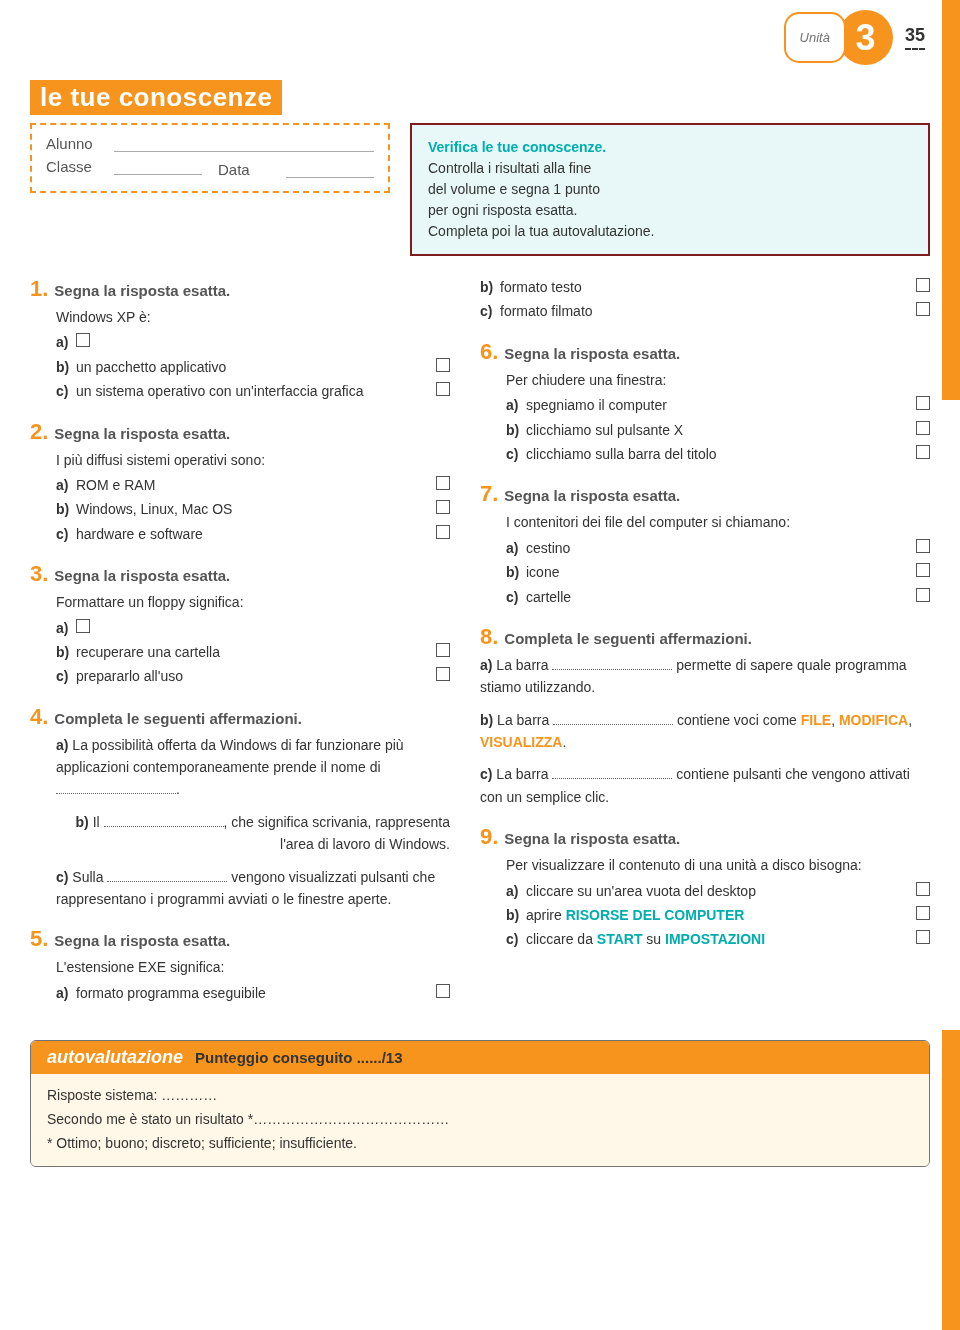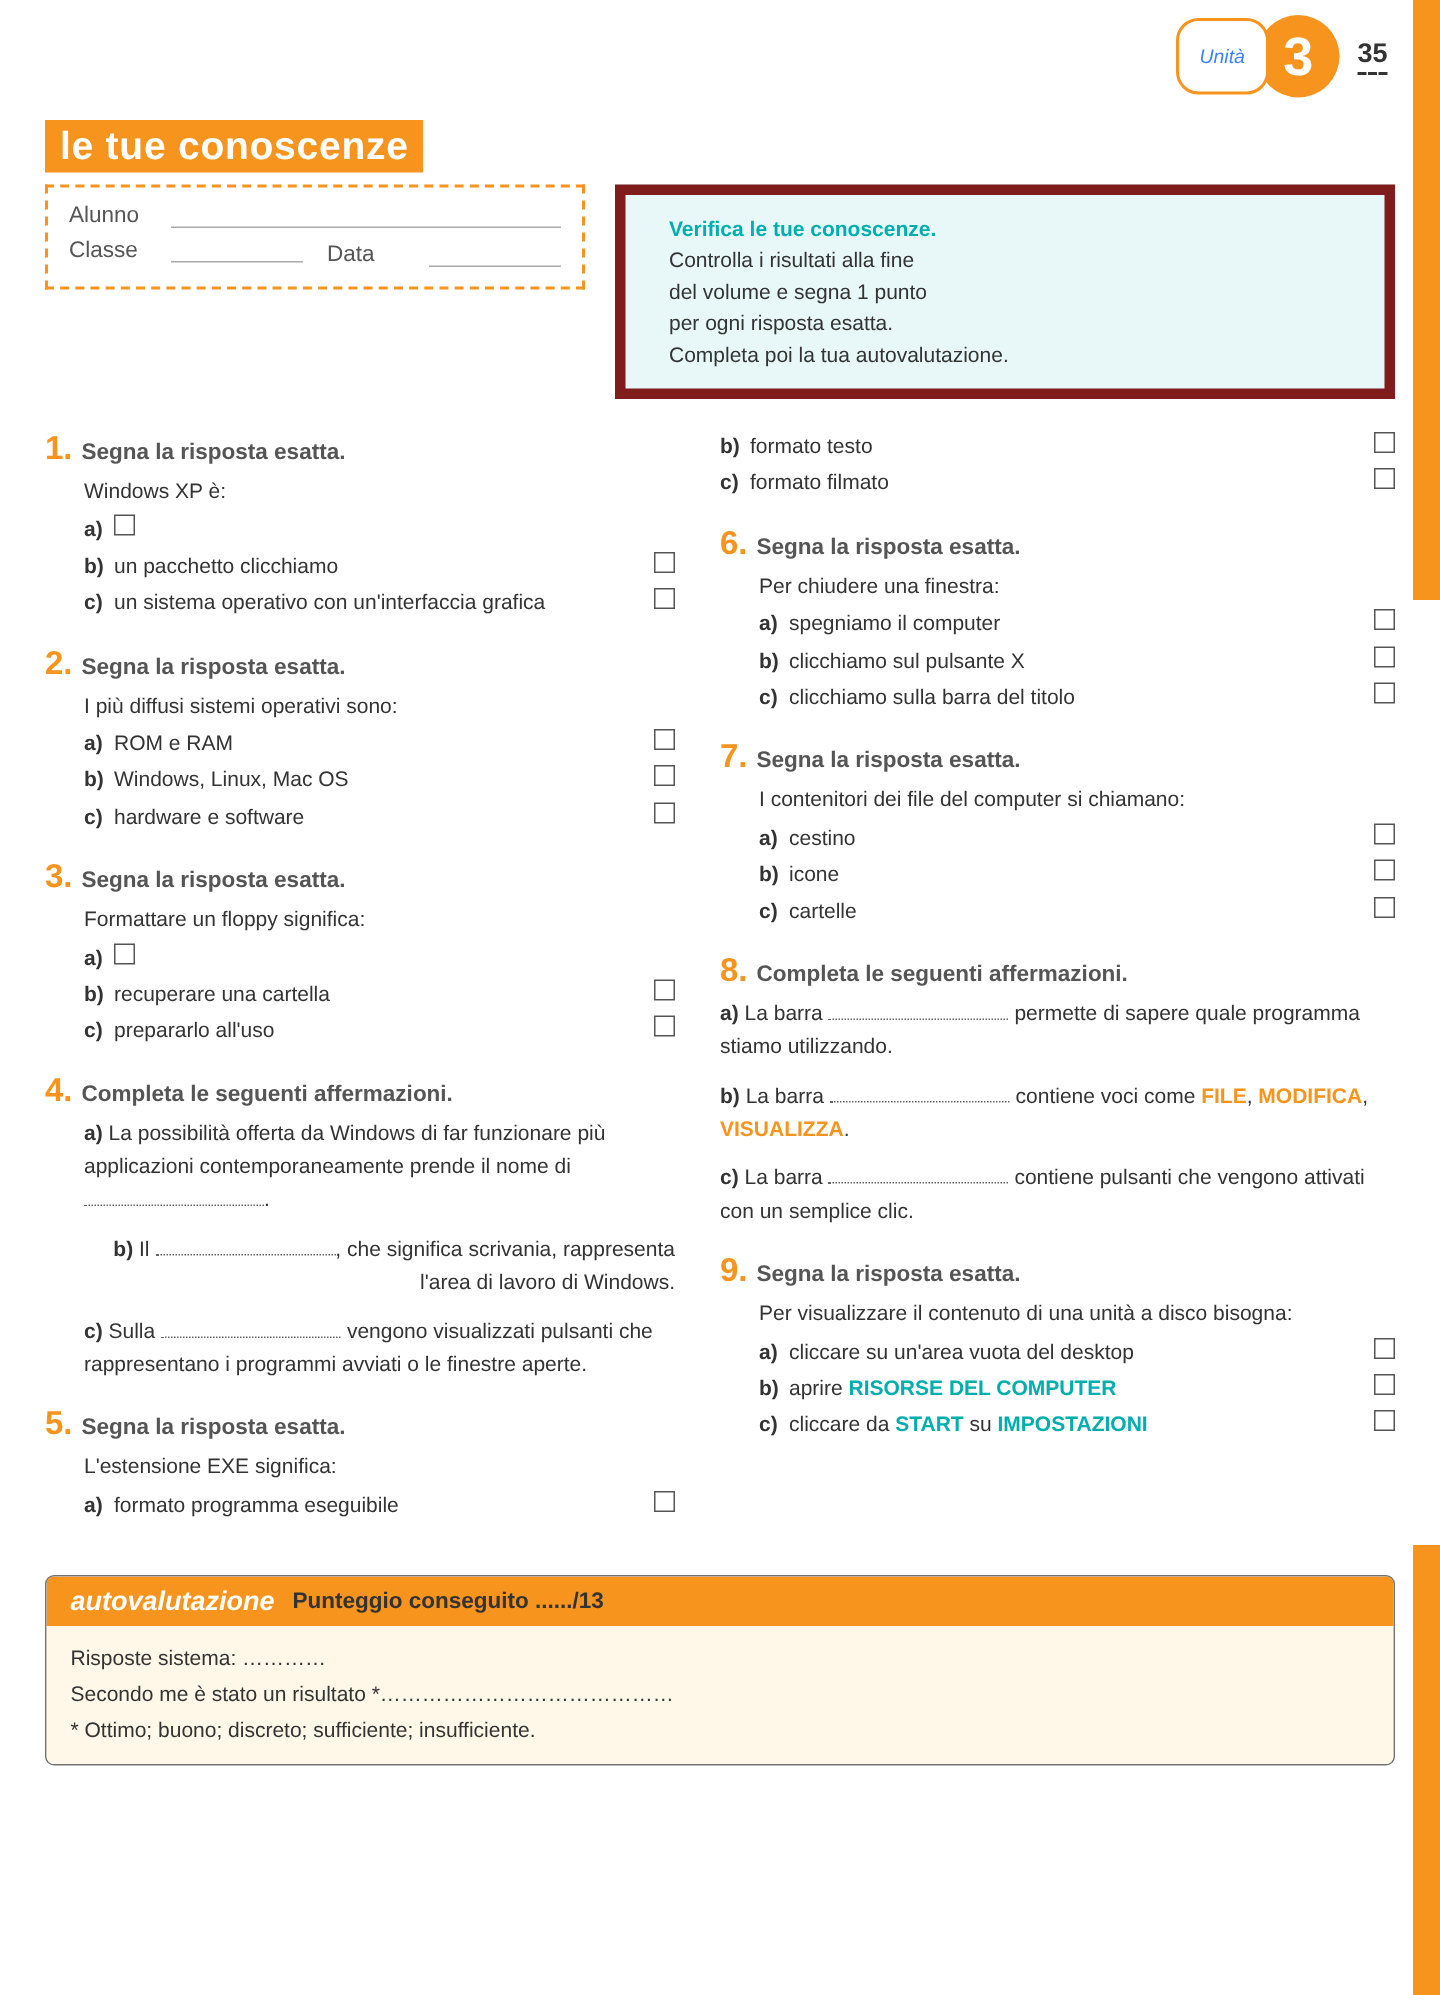--- a/index.html
+++ b/index.html
@@ -47,21 +47,21 @@
       display: flex;
       align-items: center;
       gap: 0;
     }
     .unit-text {
       background: white;
       border: 2px solid #F7941D;
       border-radius: 15px;
       padding: 16px 14px;
       font-size: 13px;
-      color: #3b82f6;
+      color: #737373;
       font-style: italic;
       z-index: 2;
       position: relative;
     }
     .unit-number-circle {
       width: 55px;
       height: 55px;
       background: #F7941D;
       border-radius: 50%;
       display: flex;
@@ -134,22 +134,22 @@
       height: 16px;
     }
     .class-date {
       display: flex;
       gap: 16px;
     }
     .class-date .student-field { flex: 1; }
     .verifica-box {
       flex: 1;
       background: #E8F8F8;
-      border: 7px solid #7f1d1d;
-      padding: 12px 29px;
+      border: 2px solid #7f1d1d;
+      padding: 12px 16px;
       font-size: 14px;
       color: #333;
       line-height: 1.5;
     }
     
     .main-content {
       display: flex;
       padding: 10px 30px 10px 30px;
       gap: 30px;
     }
@@ -331,21 +331,21 @@
           <span class="q-label">Segna la risposta esatta.</span>
         </div>
         <div class="q-body">
           <div class="intro">Windows XP è:</div>
           <div class="q-option">
             <span class="q-option-label">a)</span>
             <span class="checkbox"></span>
           </div>
           <div class="q-option">
             <span class="q-option-label">b)</span>
-            <span class="q-option-text">un pacchetto clicchiamo</span>
+            <span class="q-option-text">un pacchetto applicativo</span>
             <span class="checkbox"></span>
           </div>
           <div class="q-option">
             <span class="q-option-label">c)</span>
             <span class="q-option-text">un sistema operativo con un'interfaccia grafica</span>
             <span class="checkbox"></span>
           </div>
         </div>
       </div>
 

